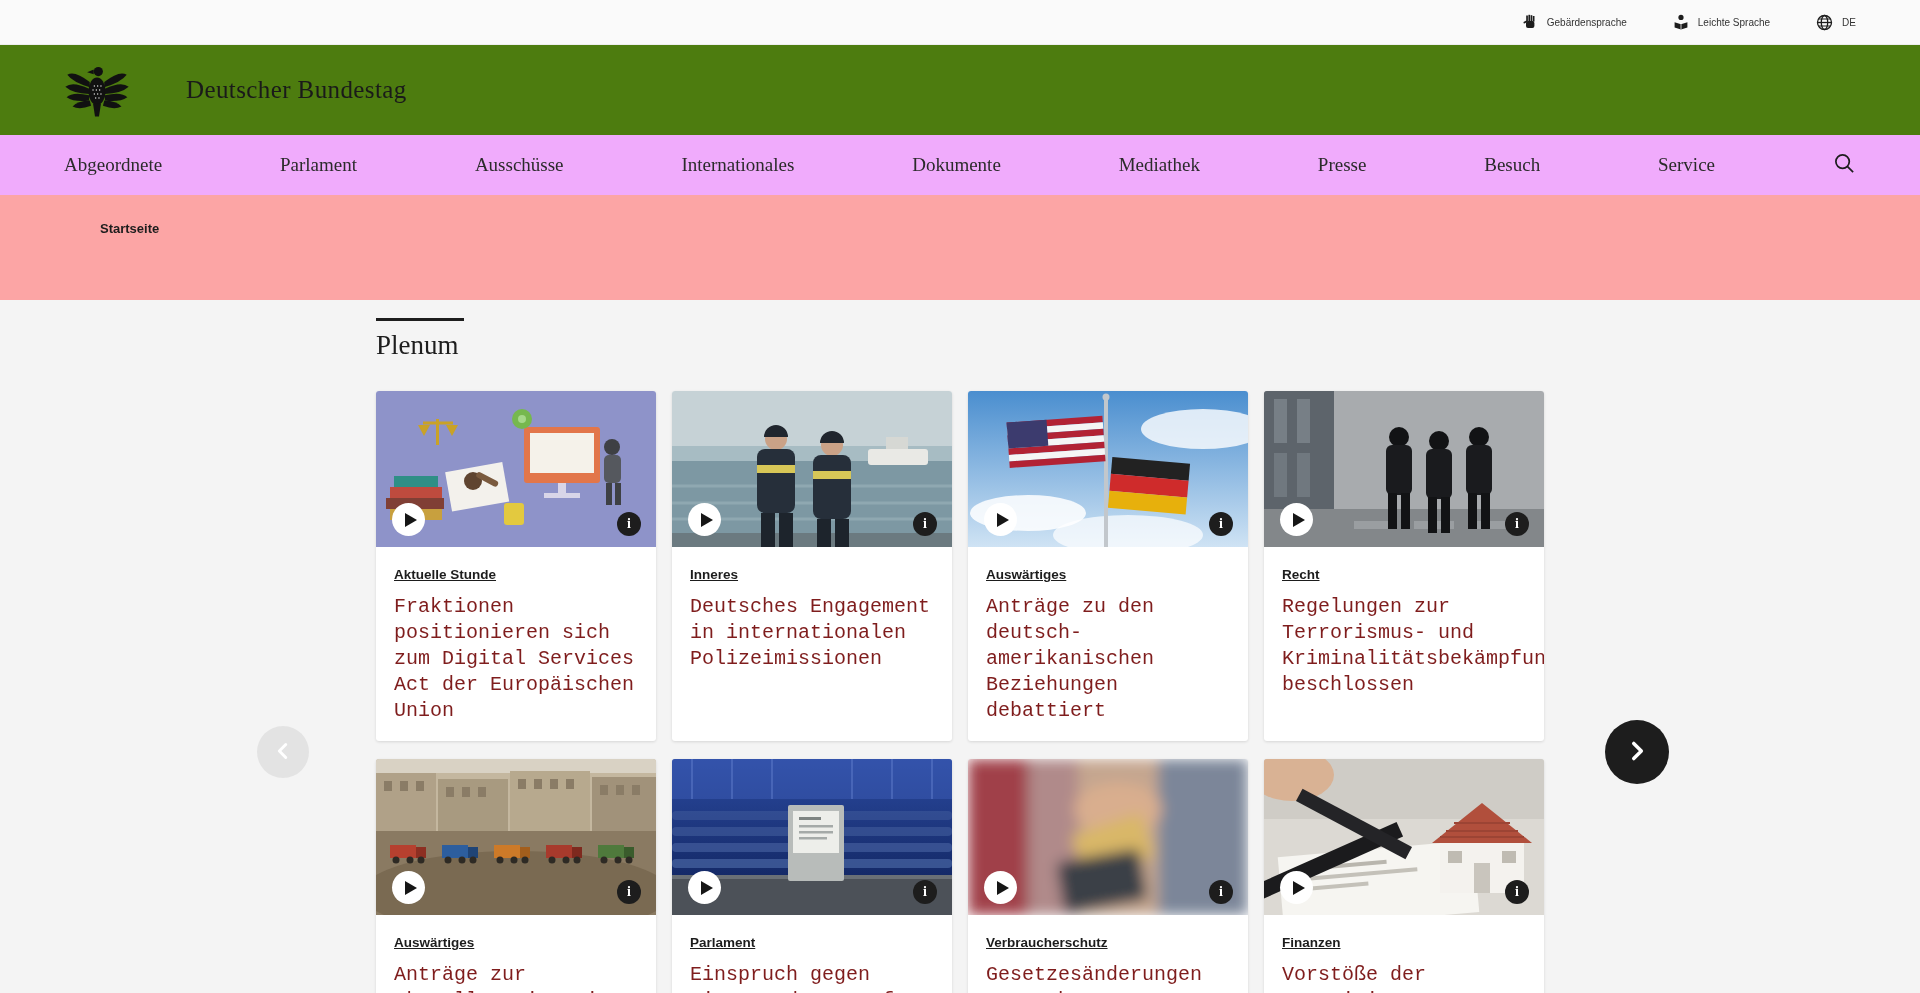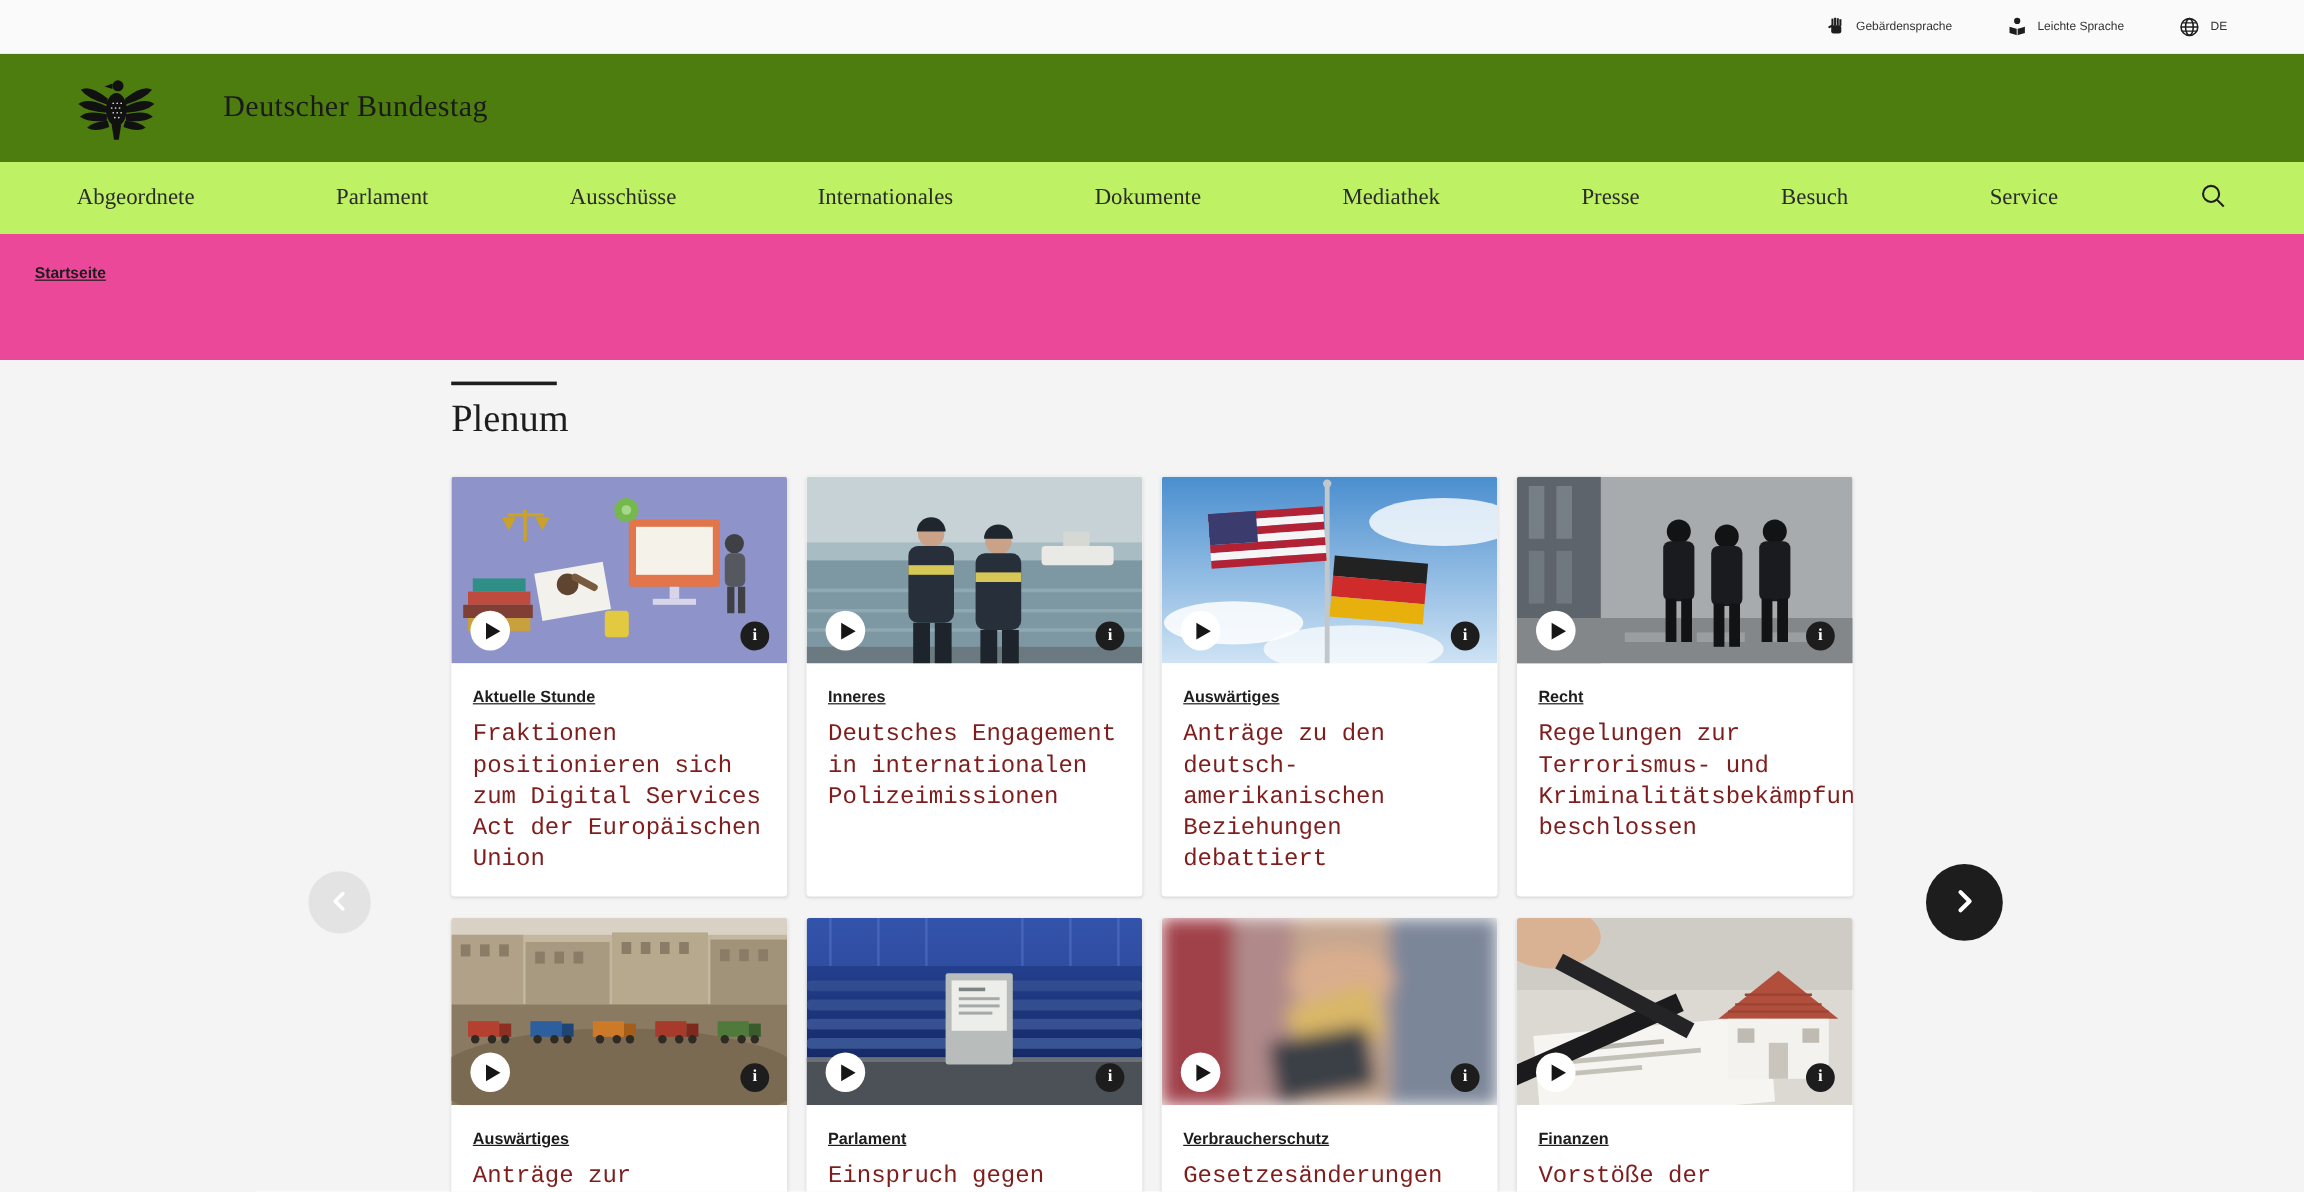--- a/index.html
+++ b/index.html
@@ -27,40 +27,40 @@
   
   .header { height: 90px; background: #4d7c0f; display: flex; align-items: center; padding: 0 64px; }
   .eagle { width: 66px; height: 66px; }
   .brand {
     margin-left: 56px;
     font-family: "Liberation Serif", serif;
     font-size: 25px; letter-spacing: .4px; color: #1a1a1a;
   }
 
   
-  .mainnav { height: 60px; background: #bef264; }
+  .mainnav { height: 60px; background: #f0abfc; }
   .mainnav-inner {
     height: 100%; padding: 0 64px;
     display: flex; justify-content: space-between; align-items: center;
   }
   .nav-link { font-family: "Liberation Serif", serif; font-size: 19px; color: #2b2b2b; cursor: pointer; }
   .search-btn { background: none; border: none; cursor: pointer; display: flex; align-items: center; }
 
   
-  .breadcrumb-bar { height: 105px; background: #ec4899; padding: 24px 29px 0; text-decoration: underline; }
+  .breadcrumb-bar { height: 105px; background: #fca5a5; padding: 24px 100px 0; }
   .crumb { font-size: 13px; font-weight: bold; color: #1d1d1d; cursor: pointer; }
 
   
   .plenum { position: relative; height: 693px; background: #f4f4f4; }
   .container { width: 1168px; margin: 0 auto; }
   .section-head { padding-top: 18px; }
   .rule { width: 88px; height: 3px; background: #1d1d1d; }
   .section-title {
     font-family: "Liberation Serif", serif; font-weight: 400;
-    font-size: 32px; color: #1d1d1d; margin-top: 9px;
+    font-size: 27px; color: #1d1d1d; margin-top: 9px;
   }
   .grid {
     margin-top: 30px;
     display: grid; grid-template-columns: repeat(4, 280px);
     gap: 18px 16px;
   }
   .card {
     width: 280px; height: 350px; background: #fff; border-radius: 3px;
     box-shadow: 0 1px 3px rgba(0,0,0,.12); overflow: hidden; cursor: pointer;
   }

